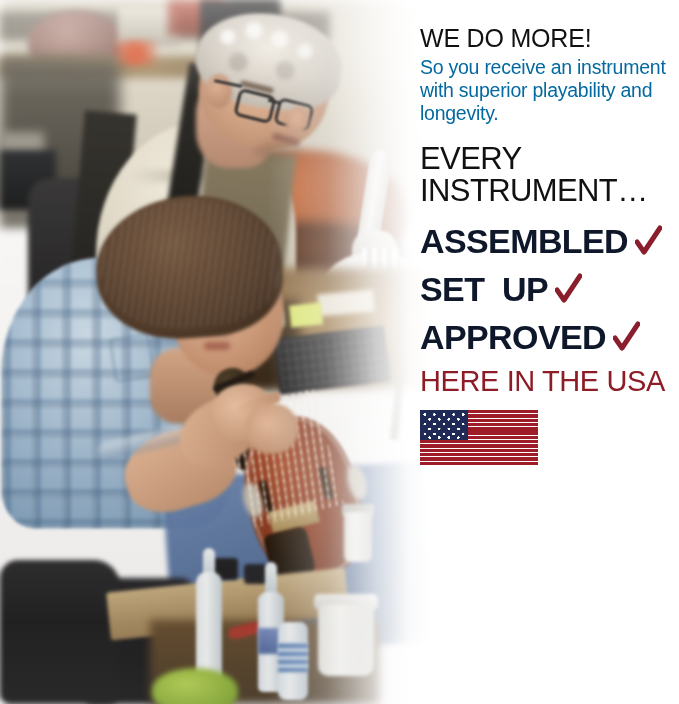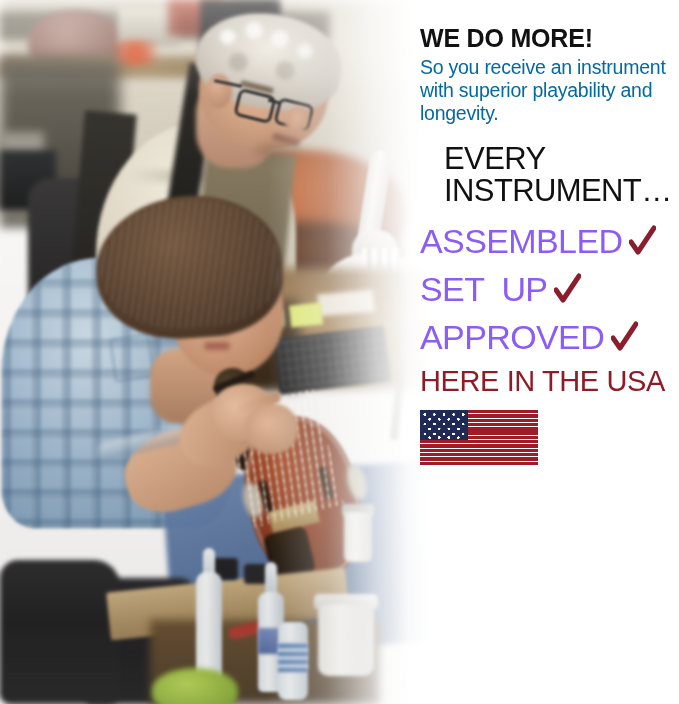--- a/index.html
+++ b/index.html
@@ -249,31 +249,31 @@
   .photo-fade-t { left:0; top:0; width:430px; height:704px;
                   background:linear-gradient(180deg,
                      rgba(255,255,255,.30) 0%,
                      rgba(255,255,255,0) 14%,
                      rgba(255,255,255,0) 88%,
                      rgba(255,255,255,.10) 100%); }
 
   
   #panel { position:absolute; left:420px; top:0; width:259px; height:704px; }
 
-  .hdr { font-weight:bold; font-size:25px; letter-spacing:-.2px;
+  .hdr { font-weight:normal; font-size:25px; letter-spacing:-.2px;
          color:#111; margin-top:26px; line-height:1; }
   .sub { font-size:19.5px; line-height:1.17; color:#0369a1; margin-top:5px;
          letter-spacing:-.25px; }
 
   .every { font-size:31px; line-height:1.03; color:#111; margin-top:19px;
-           letter-spacing:-.6px; font-weight:400;margin-left:24px; }
+           letter-spacing:-.6px; font-weight:400; }
 
   .check-list { margin-top:10px; }
   .check-row { display:flex; align-items:center; gap:7px; height:48px; }
-  .check-word { font-size:34px; font-weight:normal; color:#8b5cf6;
+  .check-word { font-size:34px; font-weight:bold; color:#0f172a;
                 letter-spacing:-.6px; line-height:1; white-space:pre; }
   .tick { width:27px; height:32px; flex:0 0 auto; }
 
   .usa { font-size:29px; color:#8d1c26; letter-spacing:-.4px;
          margin-top:6px; line-height:1; }
 
   .flag { margin-top:14px; width:118px; height:56px; position:relative; }
   .flag-stripes { position:absolute; left:0; top:0; width:118px; height:56px;
     background:repeating-linear-gradient(180deg,
        #9d1c28 0 3.4px, #ffffff 3.4px 4.3px,

